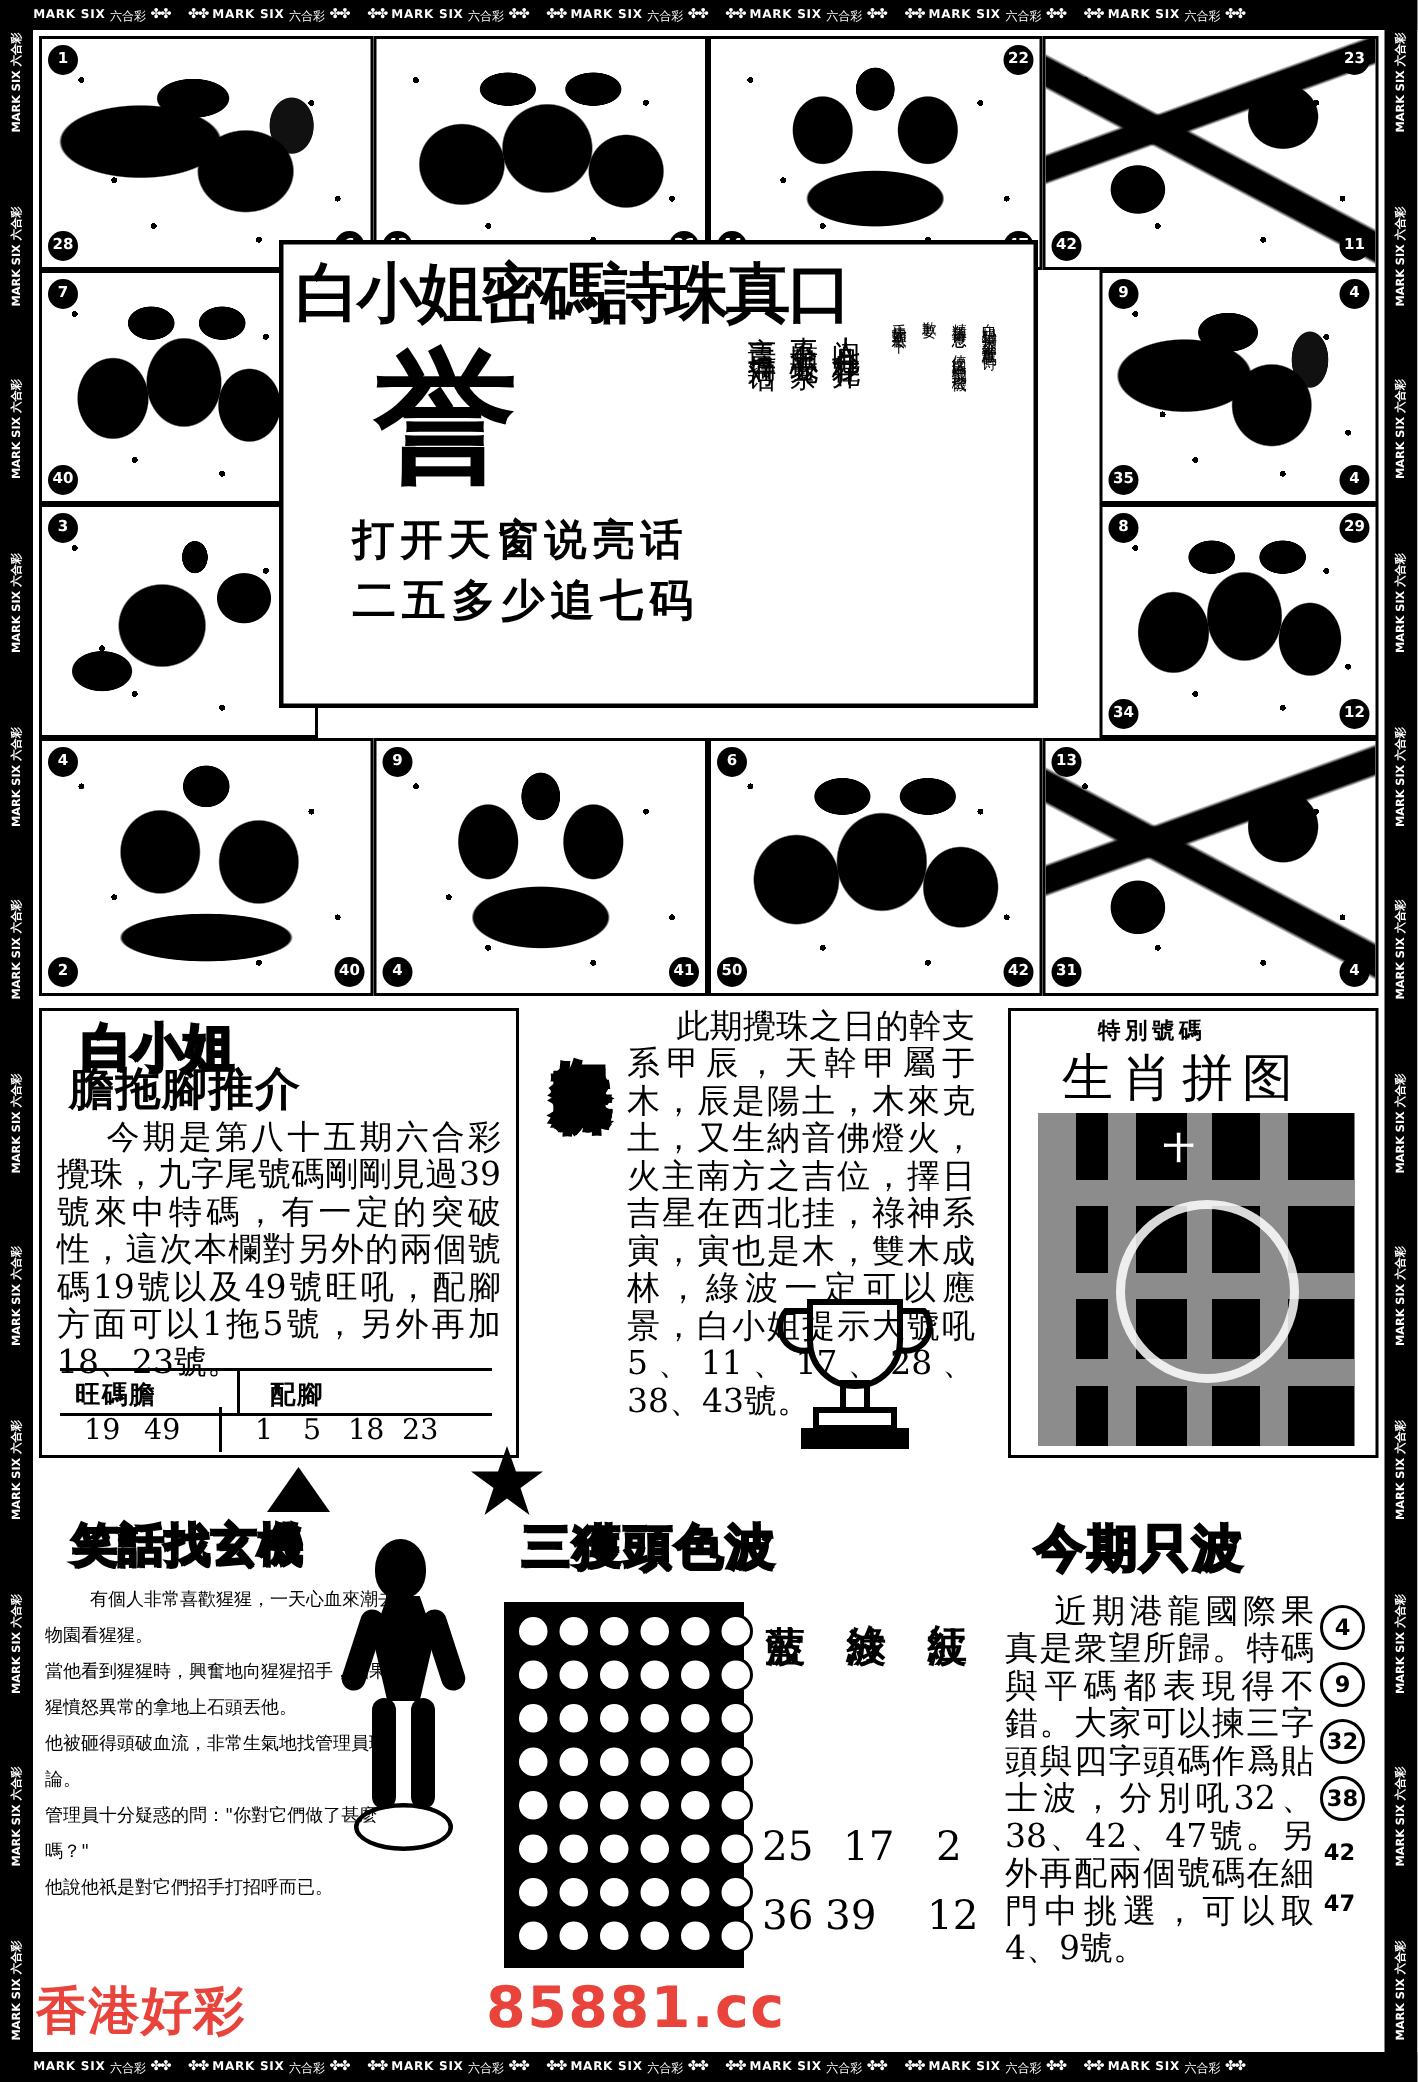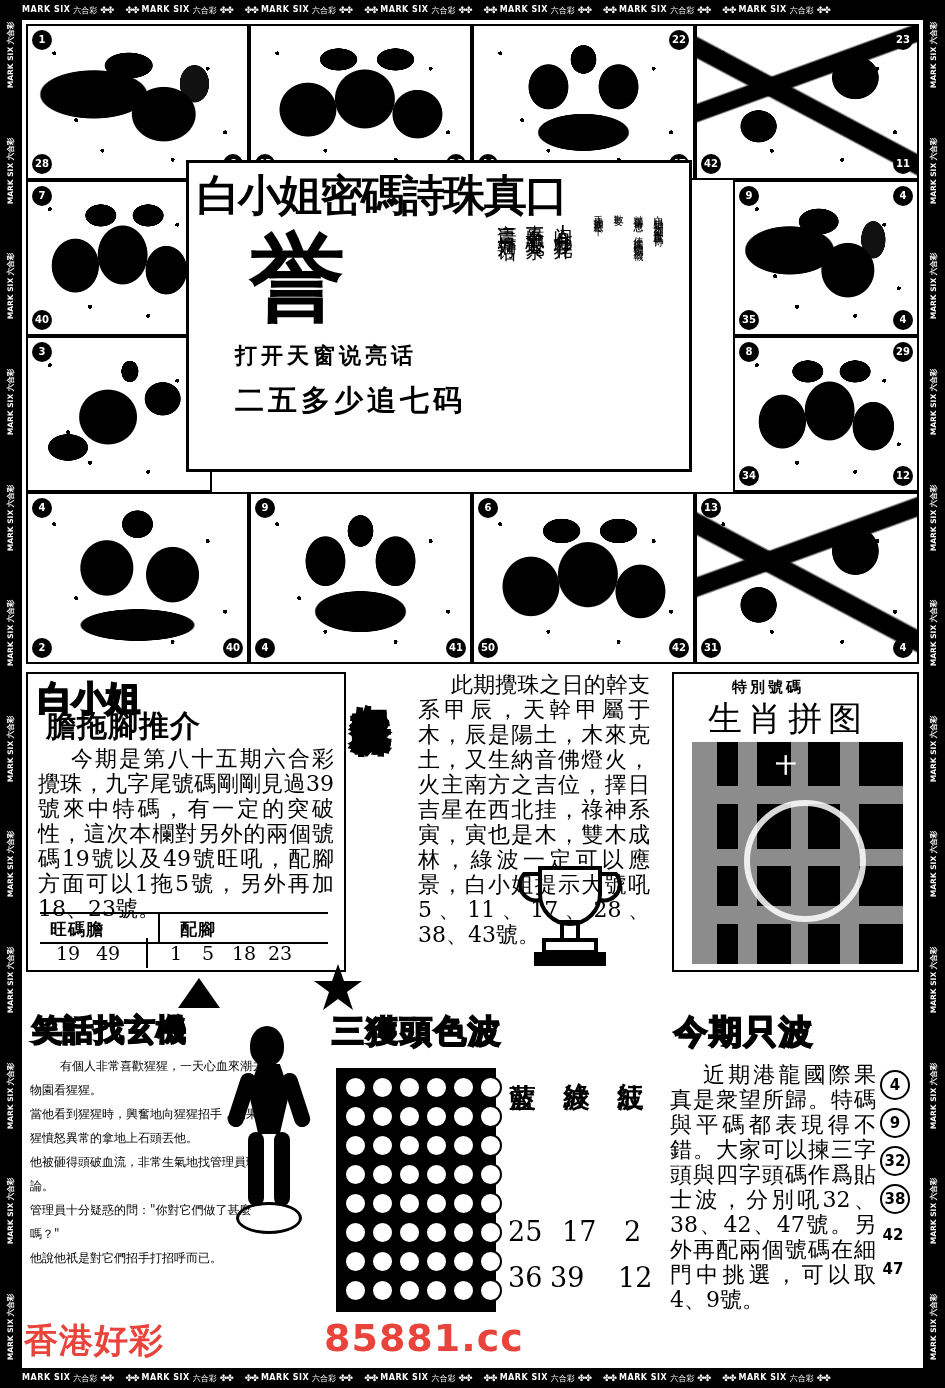--- a/index.html
+++ b/index.html
@@ -71,36 +71,36 @@
       radial-gradient(circle 2px at 34% 82%, #000 99%, transparent),
       radial-gradient(circle 2px at 66% 88%, #000 99%, transparent),
       radial-gradient(circle 2px at 22% 62%, #000 99%, transparent),
       radial-gradient(circle 2px at 90% 70%, #000 99%, transparent);}
 
   
   .poster{position:absolute;left:186px;top:160px;width:506px;height:312px;border:3px solid #000;background:#fff;box-sizing:border-box;z-index:10;}
   .poster-title{position:absolute;left:8px;top:4px;font-family:"DejaVu Sans",sans-serif;font-weight:bold;
                 font-size:43px;letter-spacing:-2px;white-space:nowrap;}
   .poster-big{position:absolute;left:60px;top:52px;font-size:96px;font-weight:bold;font-family:"DejaVu Serif",serif;}
-  .poster-line1{position:absolute;left:46px;top:178px;font-size:22px;font-weight:bold;letter-spacing:4px;font-family:"DejaVu Serif",serif;}
+  .poster-line1{position:absolute;left:46px;top:178px;font-size:28px;font-weight:bold;letter-spacing:4px;font-family:"DejaVu Serif",serif;}
   .poster-line2{position:absolute;left:46px;top:218px;font-size:29px;font-weight:bold;letter-spacing:4px;font-family:"DejaVu Serif",serif;}
   .vcol{position:absolute;writing-mode:vertical-rl;text-orientation:upright;font-family:"DejaVu Serif",serif;}
   .vp1{right:112px;top:46px;font-size:19px;letter-spacing:3px;}
   .vp2{right:140px;top:46px;font-size:19px;letter-spacing:3px;}
   .vp3{right:168px;top:46px;font-size:19px;letter-spacing:3px;}
   .vp4{right:24px;top:44px;font-size:10px;letter-spacing:2px;line-height:13px;}
   .vp5{right:44px;top:44px;font-size:10px;letter-spacing:2px;line-height:13px;}
   .vp6{right:64px;top:44px;font-size:10px;letter-spacing:2px;line-height:13px;}
   .vp7{right:84px;top:44px;font-size:10px;letter-spacing:2px;line-height:13px;}
 
   
   .mid{position:absolute;left:26px;top:672px;width:893px;height:300px;}
   .box{position:absolute;border:2px solid #000;box-sizing:border-box;background:#fff;}
   .title-outline{font-size:34px;font-weight:bold;color:#000000;
-     -webkit-text-stroke:2px #000;text-shadow:1px 1px 0 #000;}
+     -webkit-text-stroke:2px #000;text-shadow:1px 1px 0 #000;margin-left:16px;}
   .blk{font-size:30px;font-weight:bold;letter-spacing:1px;}
 
   .body-cn{font-size:22px;line-height:25px;font-family:"DejaVu Serif",serif;text-align:justify;}
   .body-cn2{font-size:12px;line-height:24px;font-family:"DejaVu Serif",serif;}
   .hdr-cell{font-size:17px;font-weight:bold;letter-spacing:1px;}
   .num{font-size:19px;font-family:"DejaVu Serif",serif;}
 
   .vtitle{writing-mode:vertical-rl;text-orientation:upright;font-weight:bold;}
 
   

